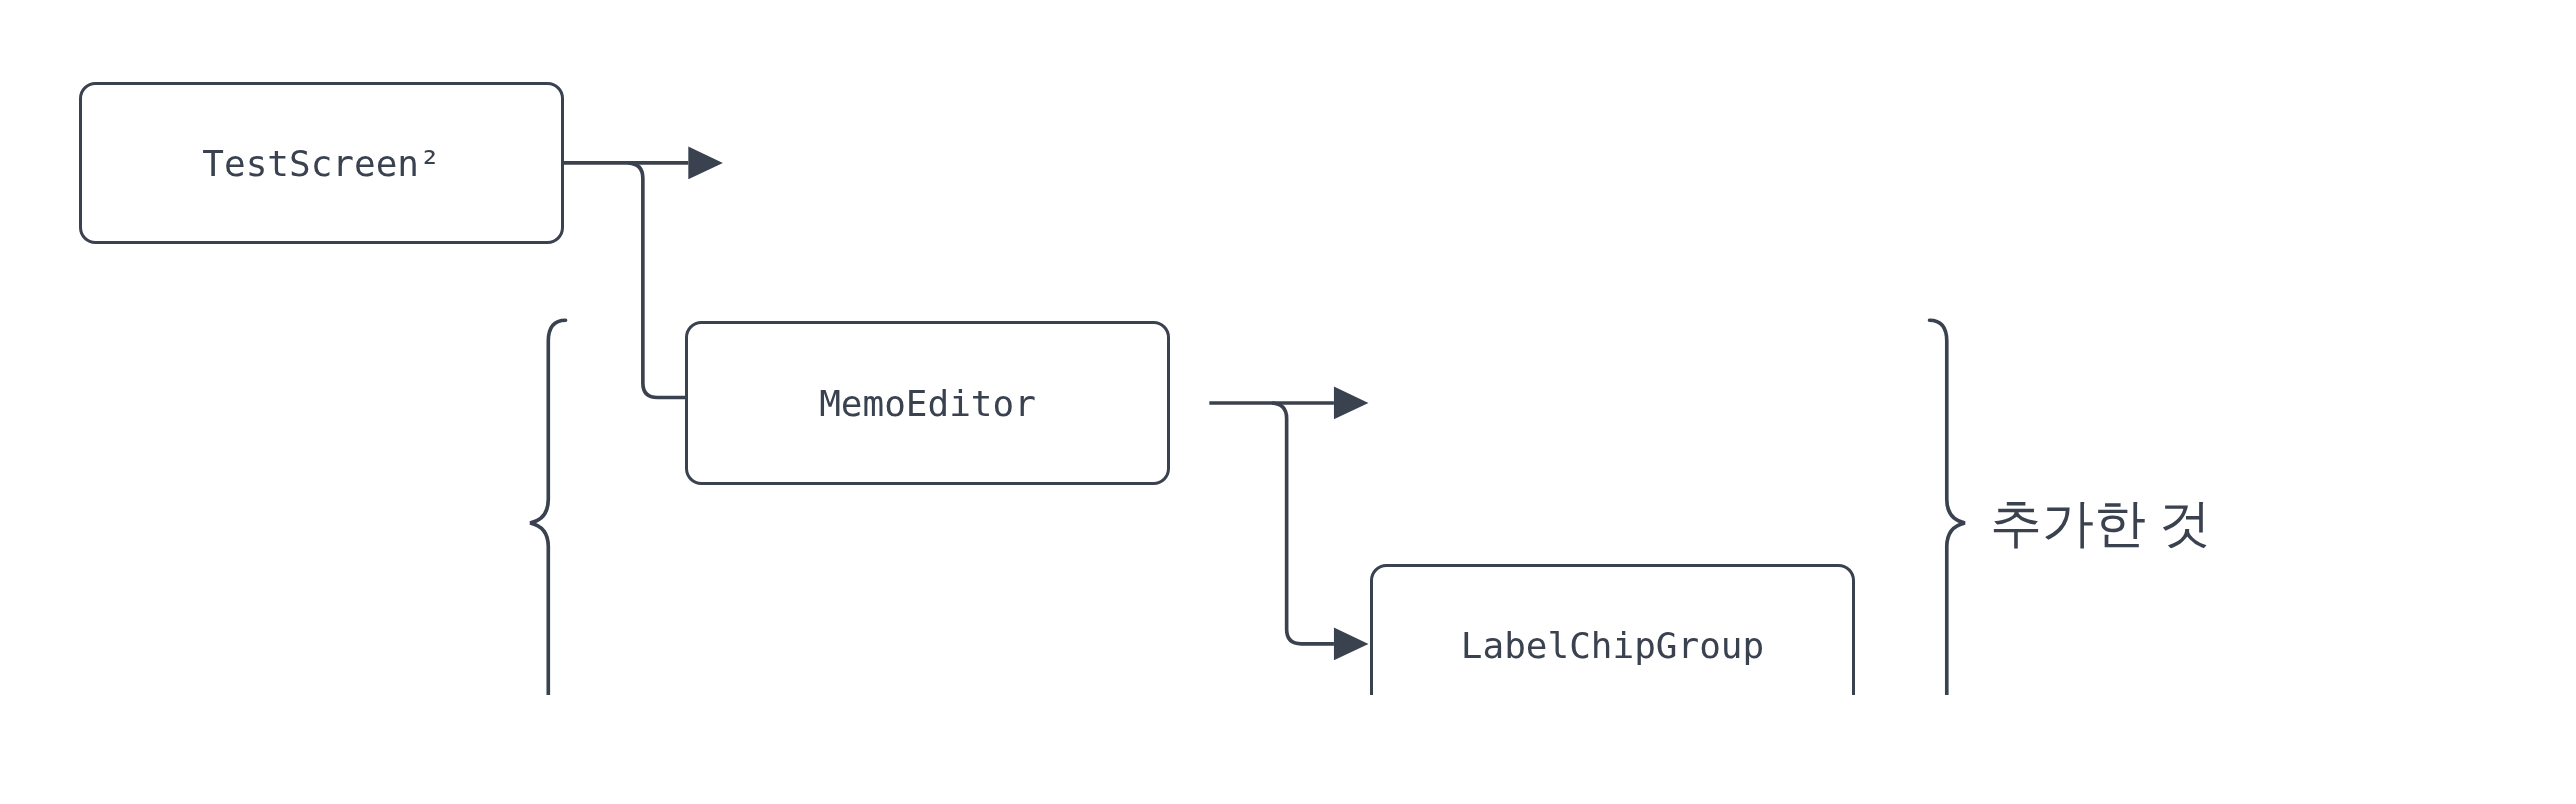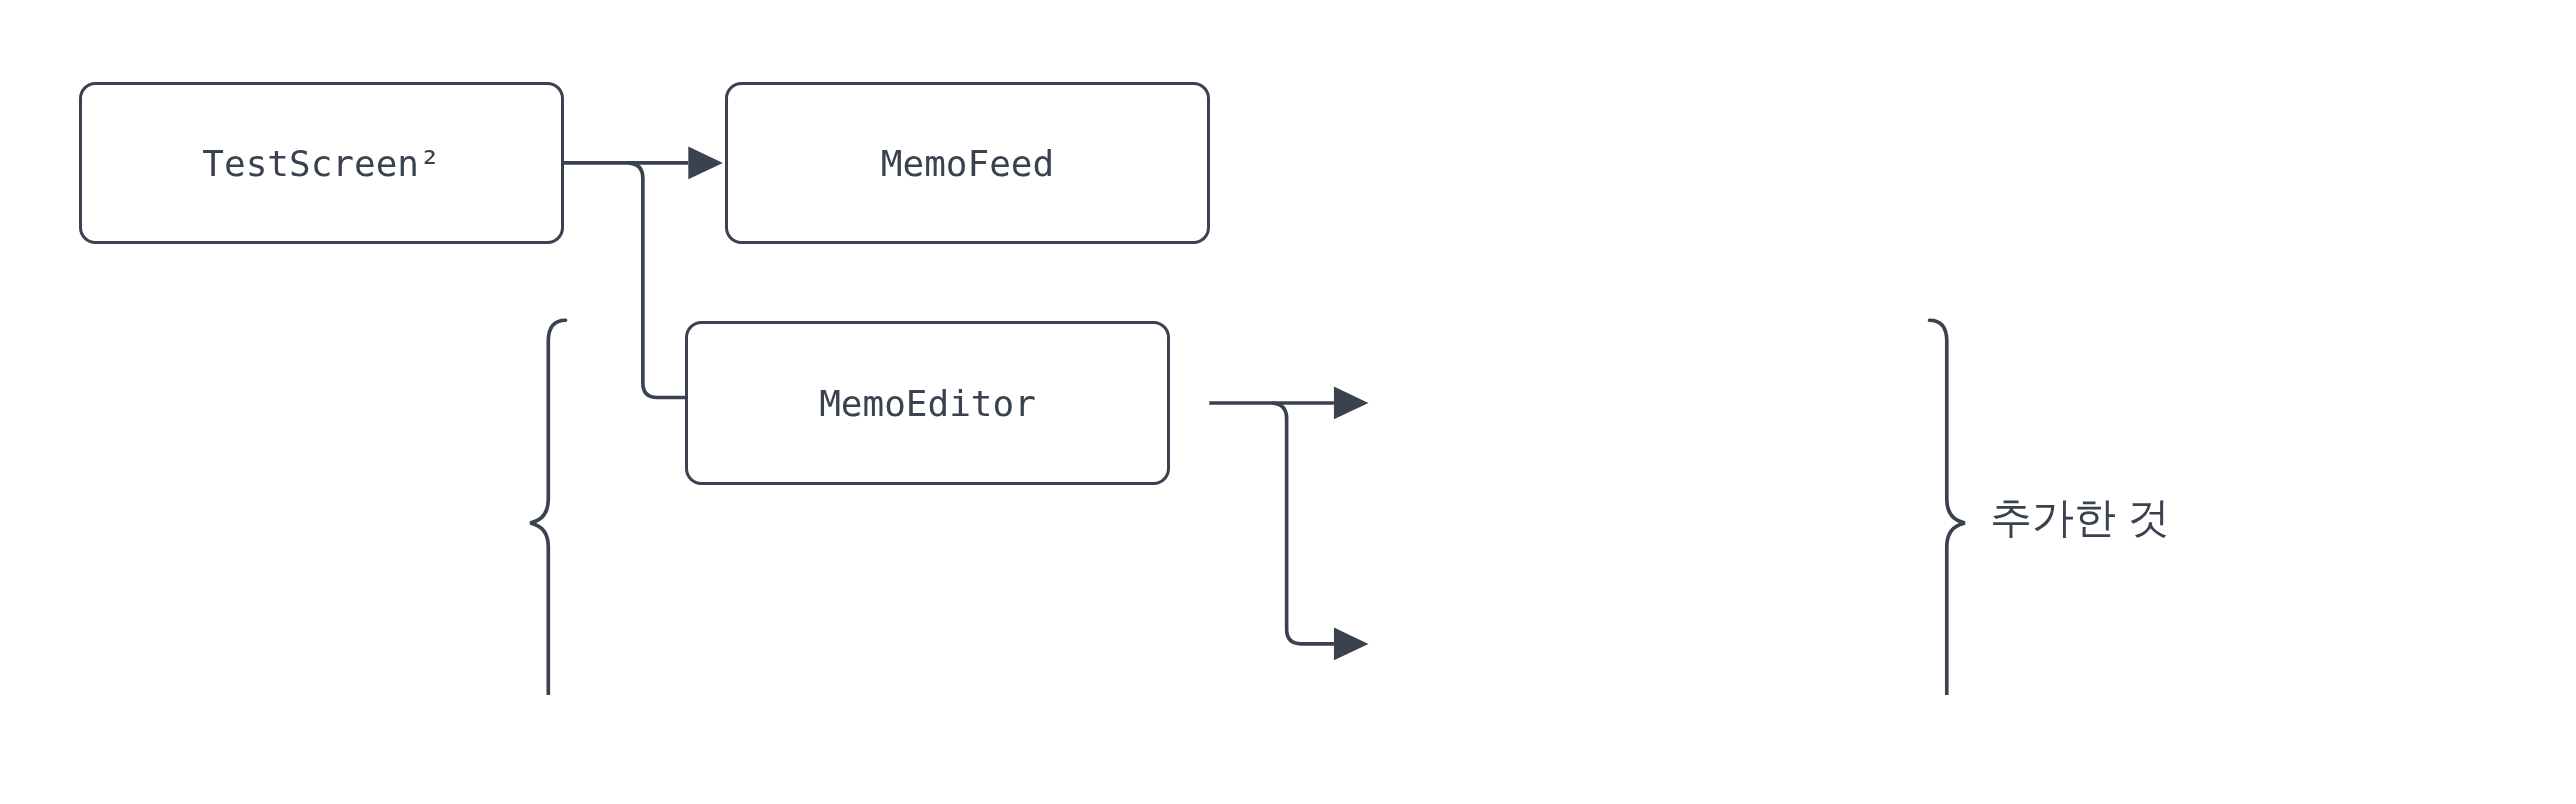--- a/index.html
+++ b/index.html
@@ -39,22 +39,22 @@
   }
   #node-testscreen        { left: 79px;   top: 82px;  }
   #node-memofeed          { left: 725px;  top: 82px;  }
   #node-memoeditor        { left: 685px;  top: 321px; height: 164px; }
   #node-editablefieldlist { left: 1370px; top: 321px; }
   #node-labelchipgroup    { left: 1370px; top: 564px; }
   .annotation {
     position: absolute;
     left: 1990px;
     top: 493px;
-    font-family: Liberation Sans, sans-serif;
-    font-size: 42px;
+    font-family: Liberation Serif, serif;
+    font-size: 52px;
     line-height: 1.2;
     color: #3a414f;
     white-space: nowrap;
   }
 </style>
 </head>
 <body>
 
 <div id="canvas">
 
@@ -84,22 +84,22 @@
              C 2134 352 2141 359 2141 375
              L 2141 549
              C 2141 563 2147 572 2161 575
              C 2147 578 2141 587 2141 601
              L 2141 787
              C 2141 803 2134 810 2122 810"></path>
   </svg>
 
   <div class="node" id="node-testscreen">TestScreen²</div>
 
-  <div class="node" id="node-memofeed">MemoFeed</div>
 
   <div class="node" id="node-memoeditor">MemoEditor</div>
 
 
+  <div class="node" id="node-labelchipgroup">LabelChipGroup</div>
 
   <div class="annotation">추가한 것</div>
 
 </div>
 
 
 </body></html>

